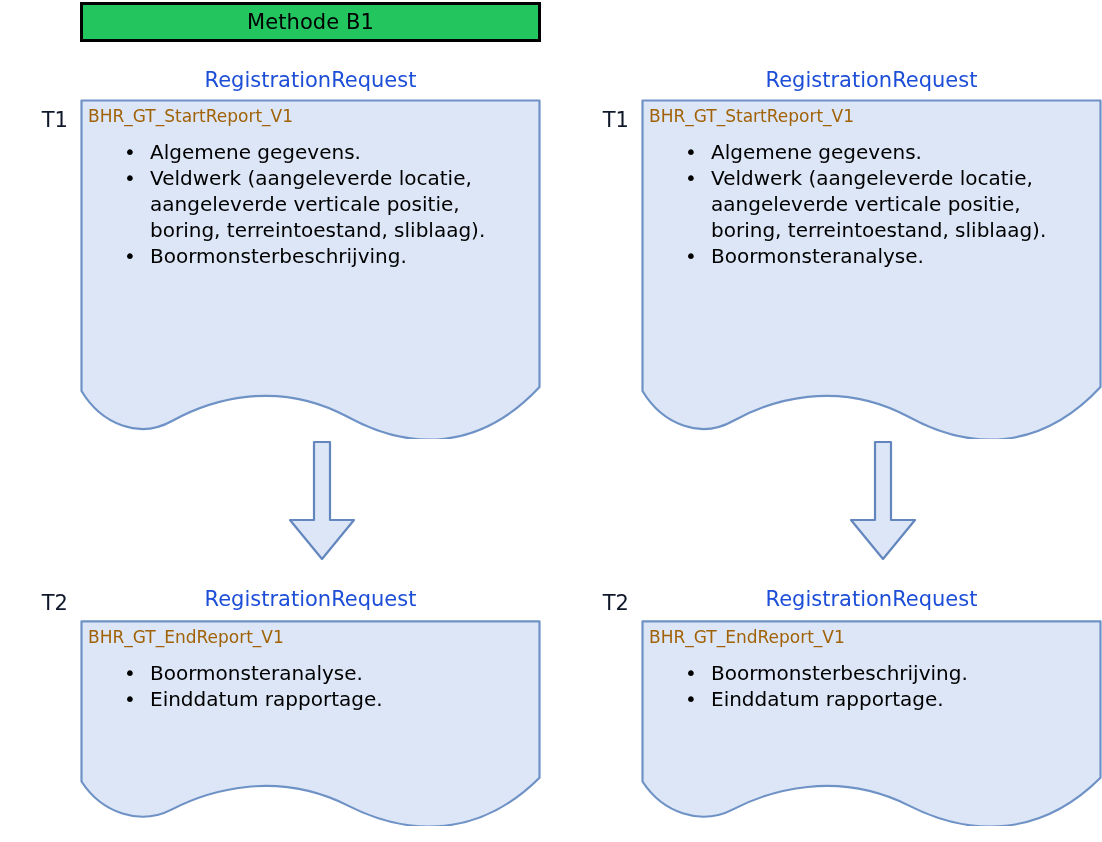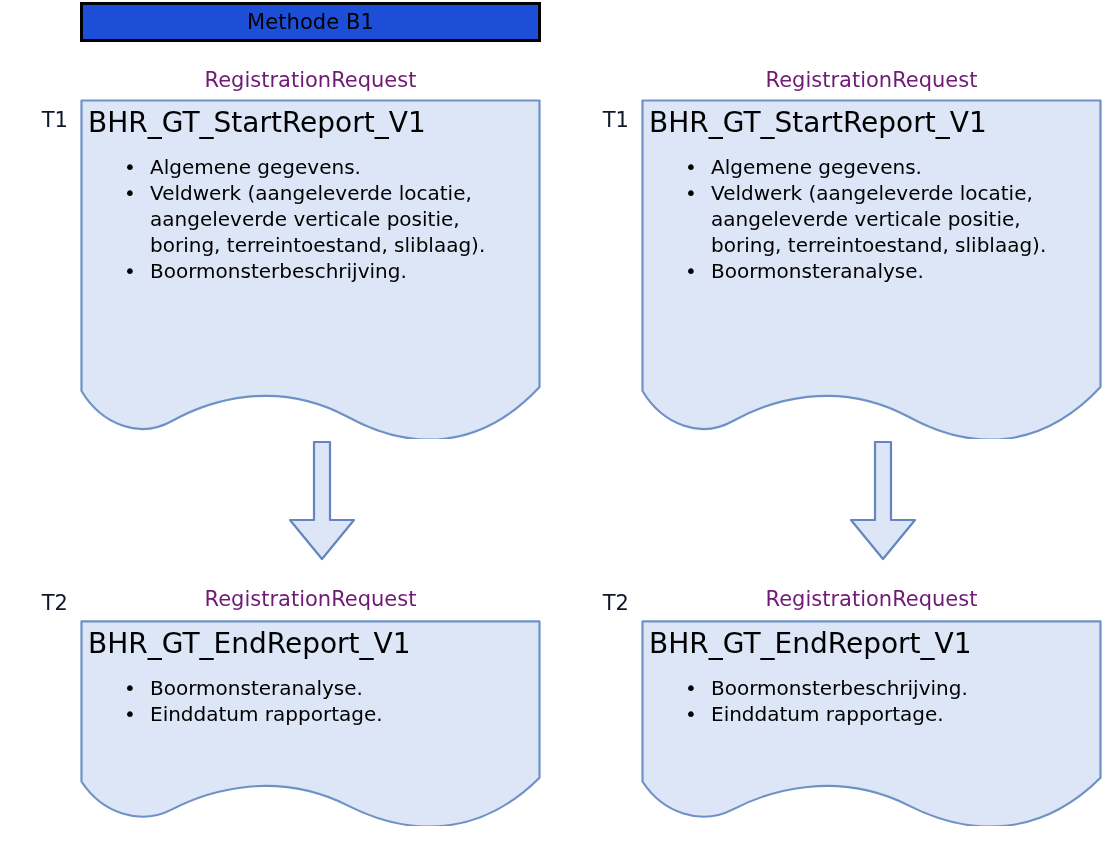--- a/index.html
+++ b/index.html
@@ -38,41 +38,41 @@
 
   
   .method-header {
     position: absolute;
     left: 0;
     top: 2px;
     width: 461px;
     height: 40px;
     box-sizing: border-box;
     border: 3px solid #000000;
-    background: #1d4ed8;
+    background: #22c55e;
     display: flex;
     align-items: center;
     justify-content: center;
   }
   .method-header-label {
     font-size: 21px;
     line-height: 1;
     color: #000000;
     letter-spacing: 0.1px;
   }
 
   
   .doc-caption {
     position: absolute;
     left: 0;
     width: 461px;
     text-align: center;
     font-size: 21px;
     line-height: 1;
-    color: #701a75;
+    color: #1d4ed8;
   }
   .caption-t1 { top: 70px; }
   .caption-t2 { top: 589px; }
 
   
   .time-label {
     position: absolute;
     font-size: 21px;
     line-height: 1;
     color: #0f172a;
@@ -105,23 +105,23 @@
   .doc-content {
     position: absolute;
     left: 0;
     top: 0;
     width: 461px;
     box-sizing: border-box;
     padding: 6px 14px 0 8px;
   }
 
   .doc-title {
-    font-size: 28px;
+    font-size: 17px;
     line-height: 1.32;
-    color: #000000;
+    color: #a16207;
     white-space: nowrap;
   }
 
   .doc-list {
     margin: 12px 0 0 0;
     padding: 0 0 0 62px;
     list-style: none;
   }
   .doc-list li {
     position: relative;

